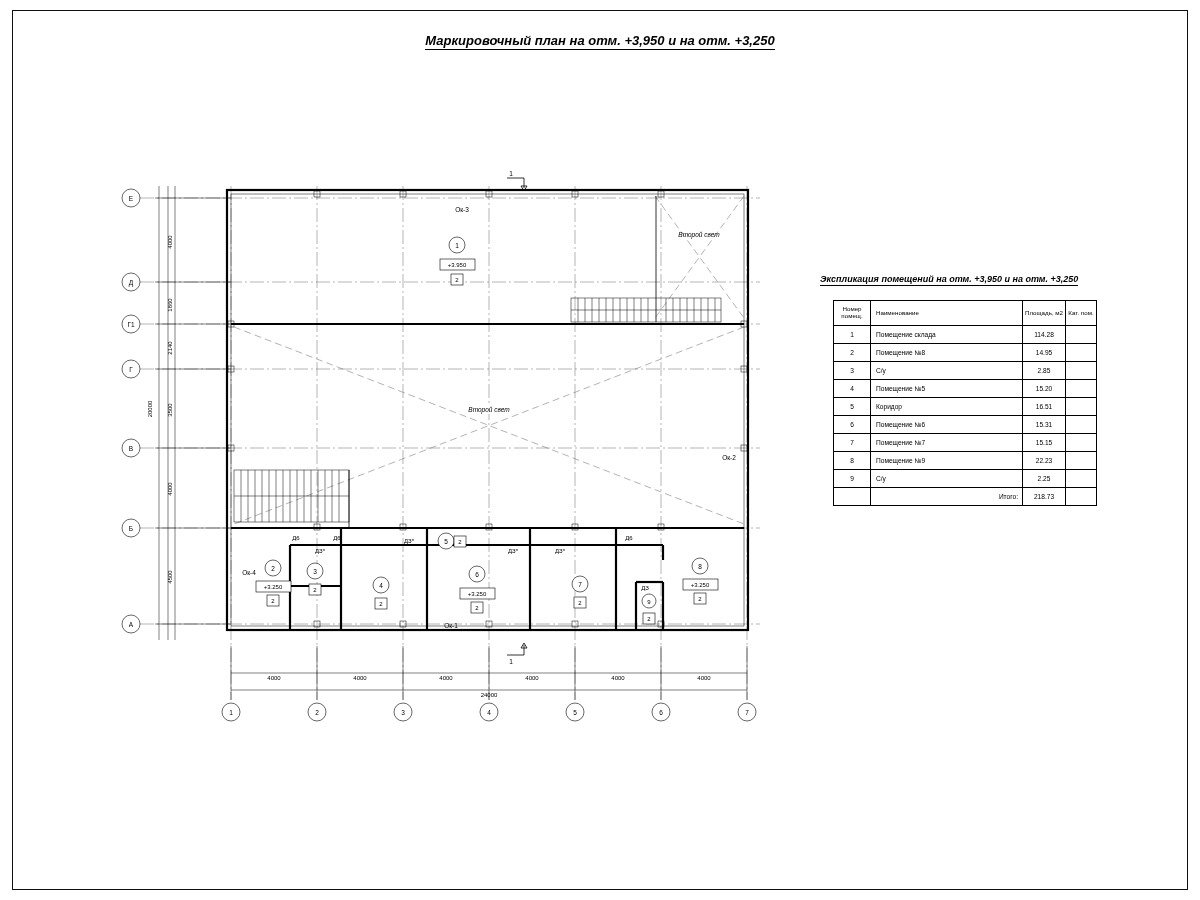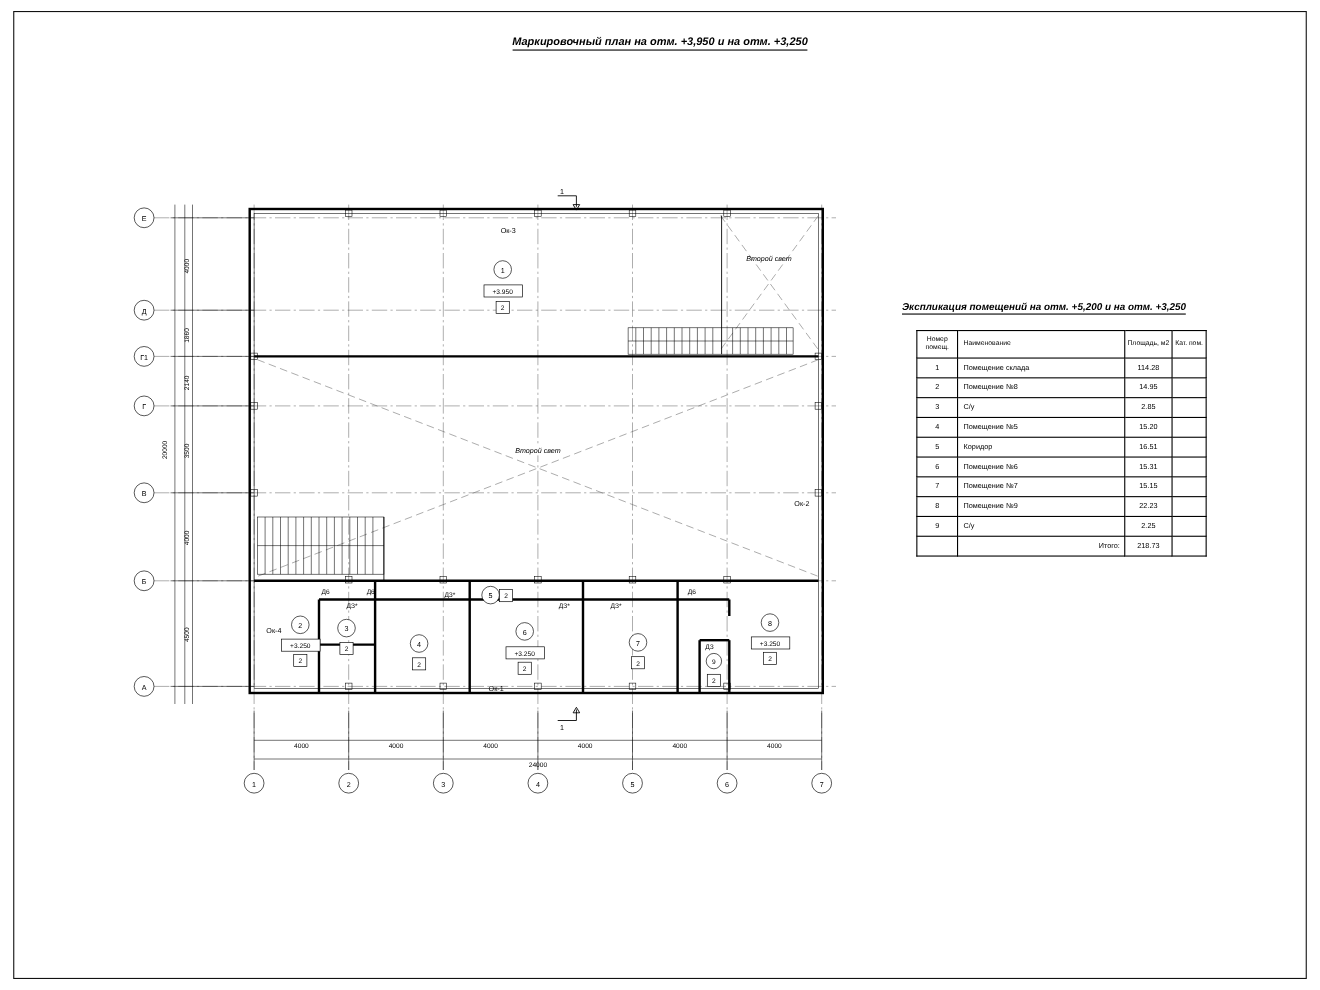--- a/index.html
+++ b/index.html
@@ -27,21 +27,21 @@
     height: 880px;
     border: 1px solid #111;
     box-sizing: border-box;
   }
   .title-main {
     position: absolute;
     left: 0;
     top: 33px;
     width: 1200px;
     text-align: center;
-    font-size: 10px;
+    font-size: 13px;
     font-style: italic;
     font-weight: bold;
   }
   .title-main span {
     border-bottom: 1px solid #000;
     padding-bottom: 1px;
   }
   .title-expl {
     position: absolute;
     left: 820px;
@@ -103,21 +103,21 @@
 
 <div id="sheet">
 
   <div class="frame"></div>
 
   <div class="title-main">
     <span>Маркировочный план на отм. +3,950 и на отм. +3,250</span>
   </div>
 
   <div class="title-expl">
-    <span>Экспликация помещений на отм. +5,200 и на отм. +3,250</span>
+    <span>Экспликация помещений на отм. +3,950 и на отм. +3,250</span>
   </div>
 
   <table class="expl">
     <thead>
       <tr>
         <th class="col-num">Номер помещ.</th>
         <th class="col-name">Наименование</th>
         <th class="col-area">Площадь, м2</th>
         <th class="col-kat">Кат. пом.</th>
       </tr>

